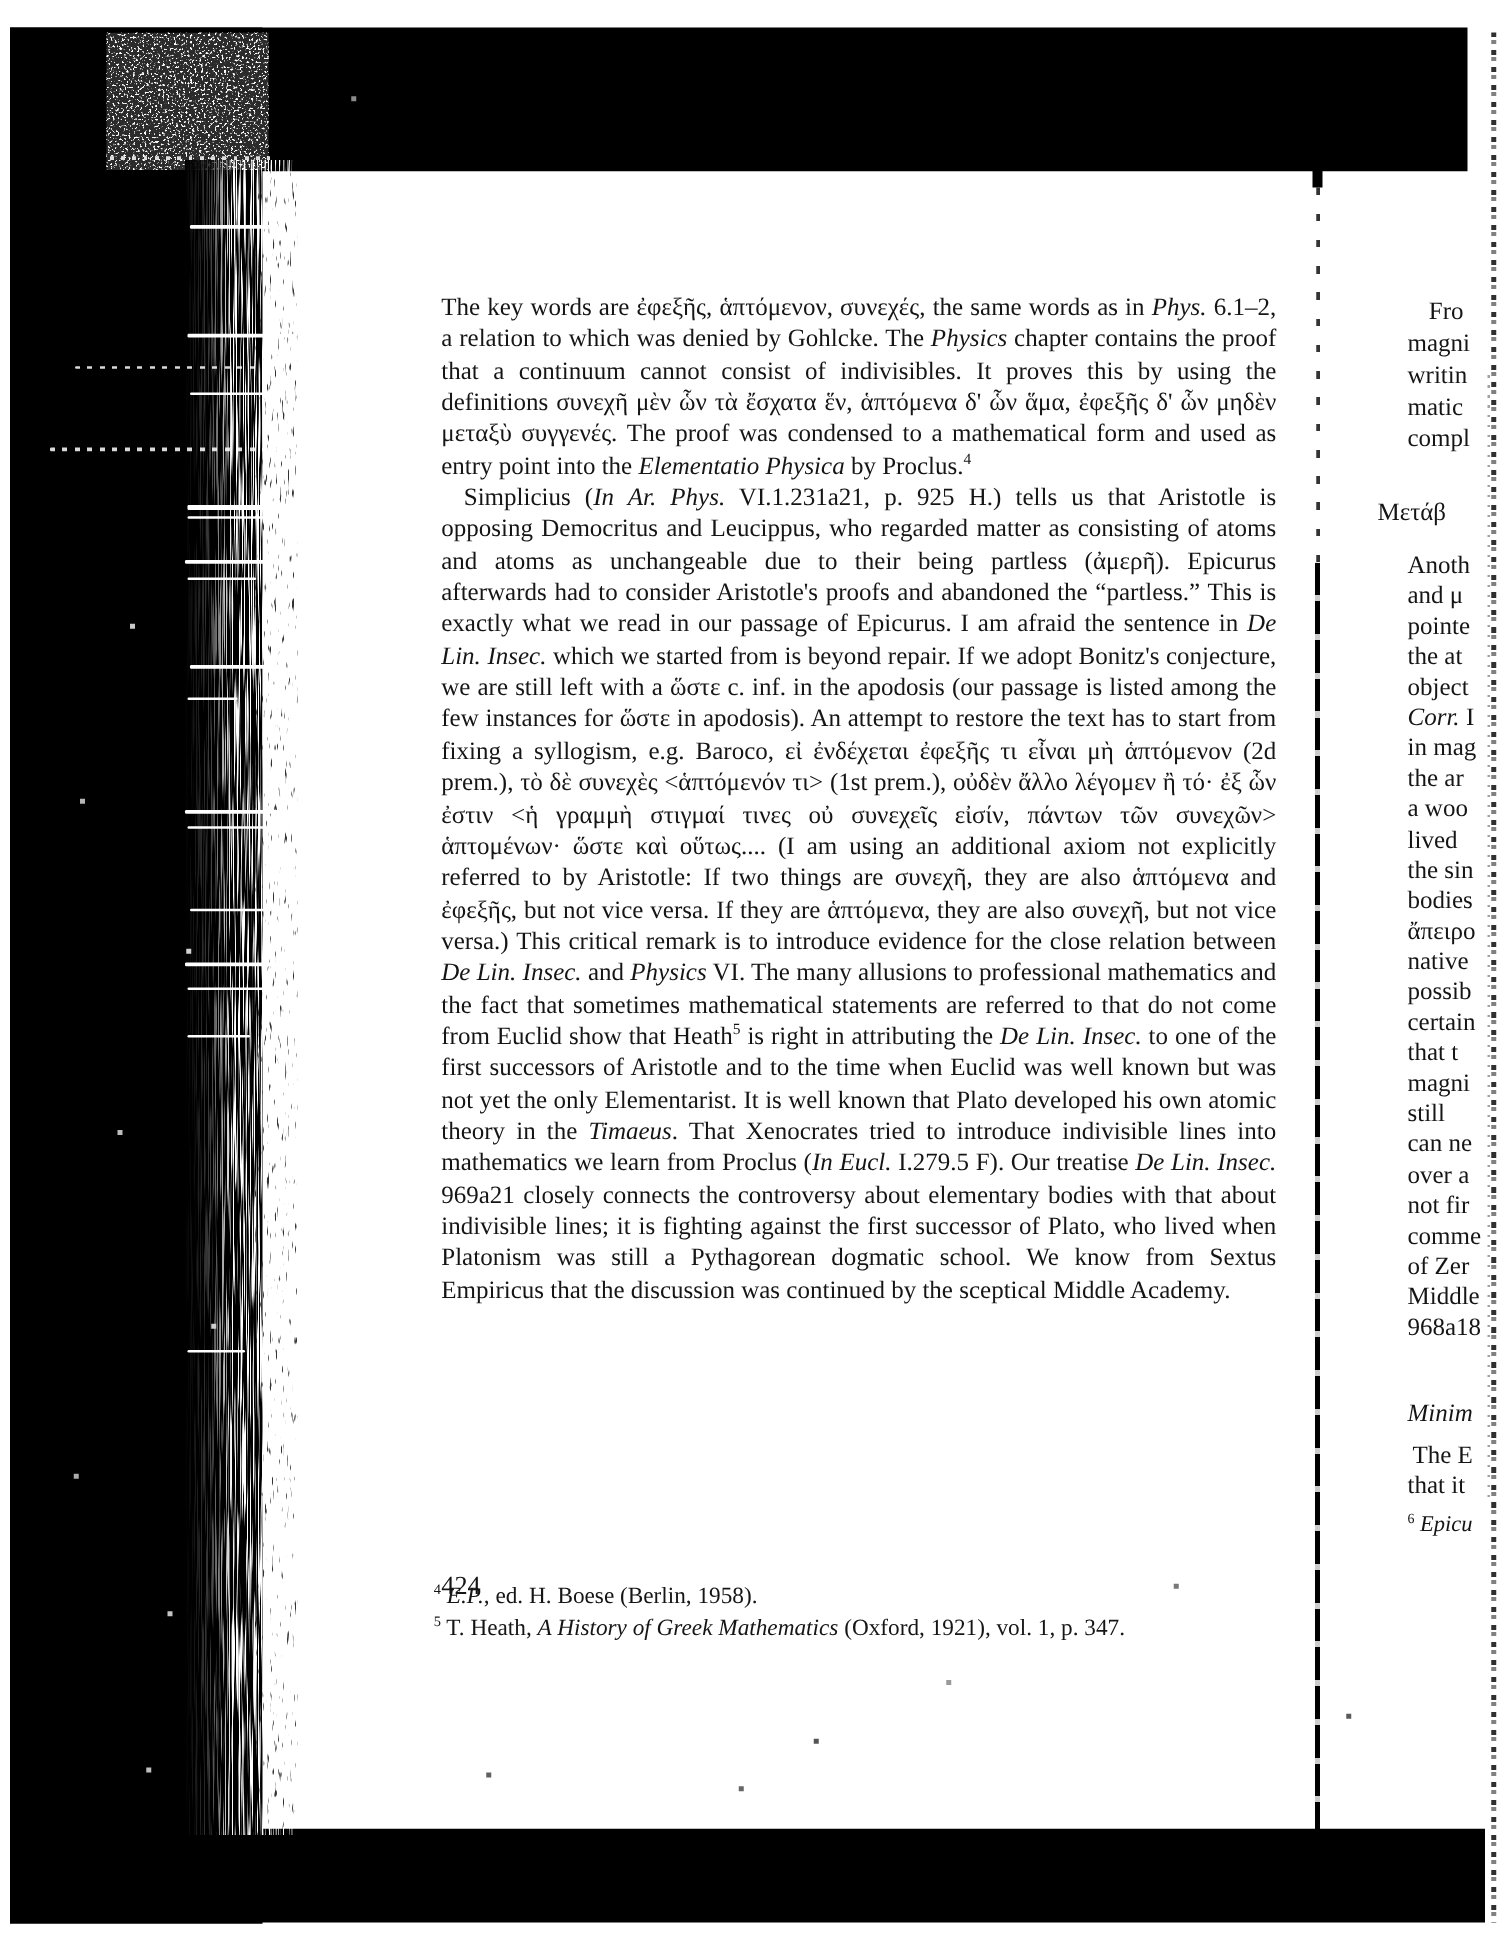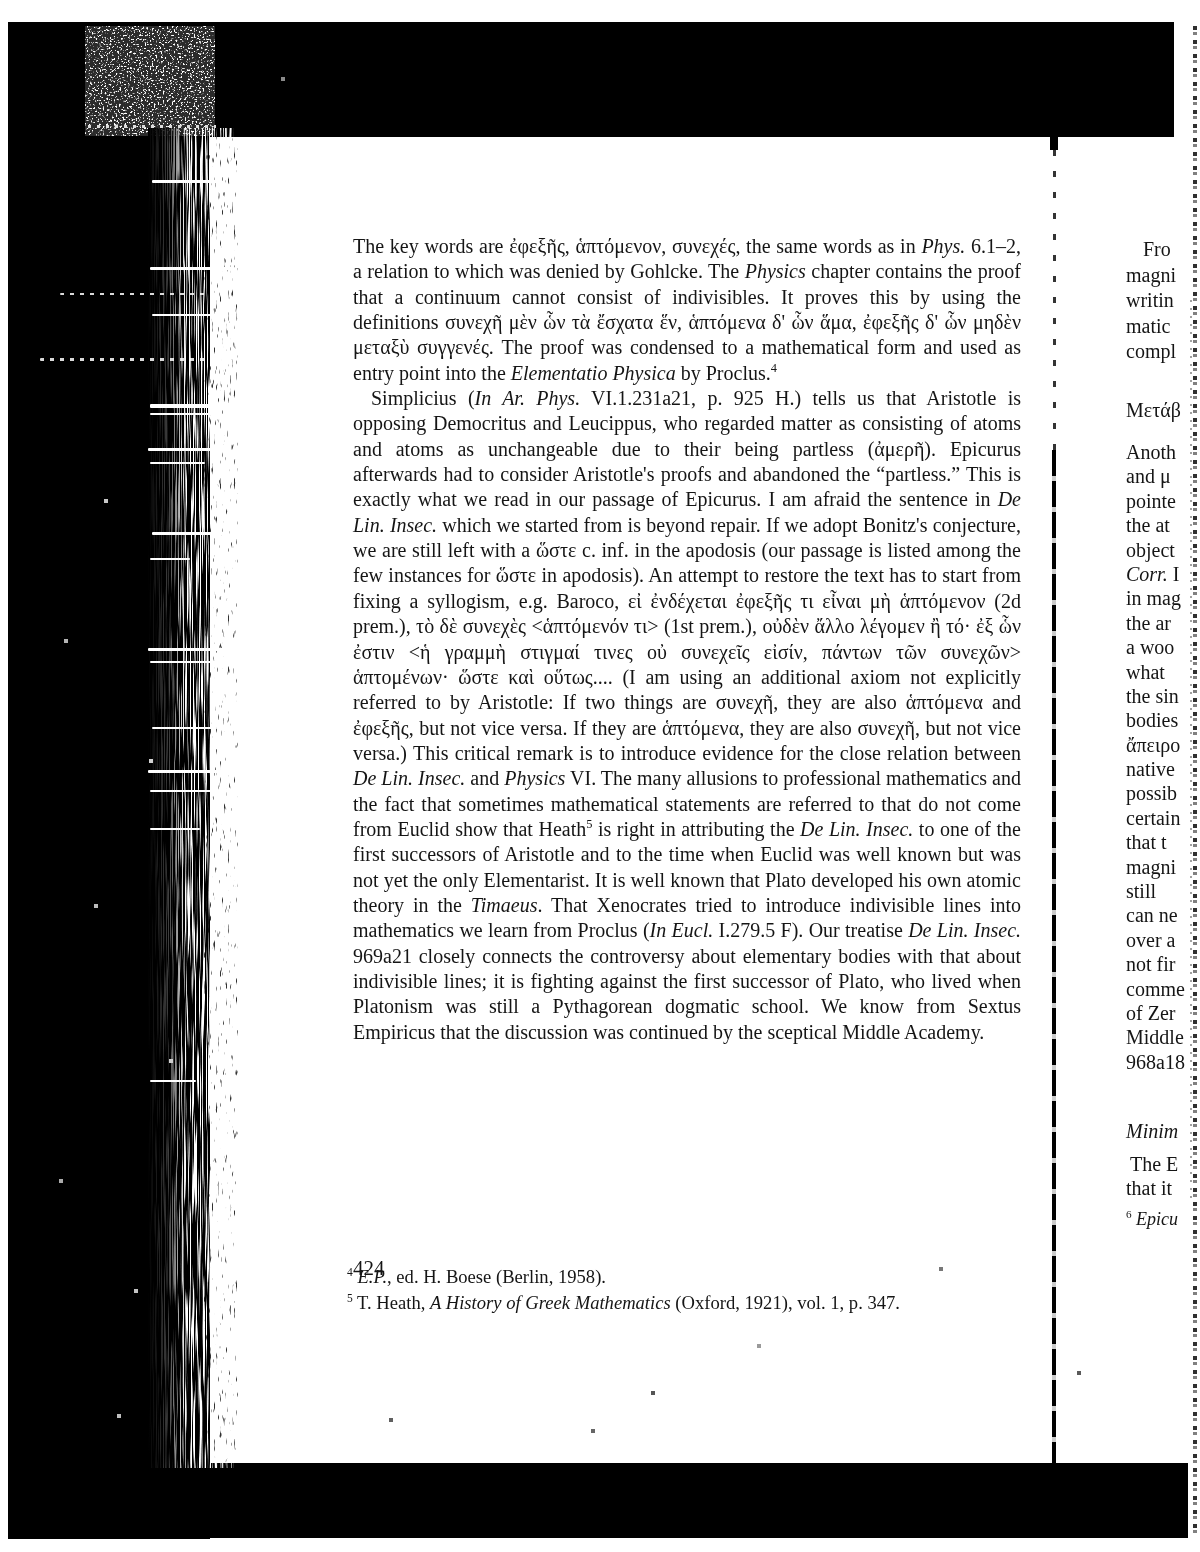--- a/index.html
+++ b/index.html
@@ -41,21 +41,21 @@
   .para{margin:0;padding:0;}
   .p2{text-indent:18px;}
   sup{font-size:.62em;line-height:0;vertical-align:super;}
   .footnotes{left:347px;top:1264px;width:690px;font-size:18.6px;line-height:25.5px;}
   .pagenum{left:353px;top:1256px;font-size:21px;}
   
   .rf{left:1126px;width:74px;font-size:20px;overflow:visible;white-space:nowrap;}
   .rf .line{height:24.4px;}
   .rf1{top:238px;} .rf1 .line{height:25.5px;}
   .rf1 .line:first-child{padding-left:17px;}
-  .rfh1{left:1126px;top:399px;font-size:20px;white-space:nowrap;}
+  .rfh1{left:1102px;top:399px;font-size:20px;white-space:nowrap;}
   .rf2{top:441px;}
   .rfh2{left:1126px;top:1120px;font-size:20px;font-style:italic;white-space:nowrap;}
   .rf3{top:1153px;}
   .rf3 .line:first-child{padding-left:4px;}
   .rf-fn{left:1126px;top:1209px;font-size:18px;white-space:nowrap;}
   
   .wspecks{left:0;top:0;width:2px;height:2px;
     box-shadow:105px 500px 0 1px #c9c9c9,65px 640px 0 1px #b5b5b5,150px 760px 0 1px #d2d2d2,
       95px 905px 0 1px #bdbdbd,170px 1060px 0 1px #cfcfcf,60px 1180px 0 1px #ababab,
       135px 1290px 0 1px #c4c4c4,118px 1415px 0 1px #bfbfbf,282px 78px 0 1px #8a8a8a;}
@@ -152,21 +152,21 @@
 <div class="abs rf rf2">
     <div class="line">Anoth</div>
     <div class="line">and μ</div>
     <div class="line">pointe</div>
     <div class="line">the at</div>
     <div class="line">object</div>
     <div class="line"><i>Corr.</i> I</div>
     <div class="line">in mag</div>
     <div class="line">the ar</div>
     <div class="line">a woo</div>
-    <div class="line">what</div>
+    <div class="line">lived</div>
     <div class="line">the sin</div>
     <div class="line">bodies</div>
     <div class="line">ἄπειρο</div>
     <div class="line">native</div>
     <div class="line">possib</div>
     <div class="line">certain</div>
     <div class="line">that t</div>
     <div class="line">magni</div>
     <div class="line">still</div>
     <div class="line">can ne</div>

